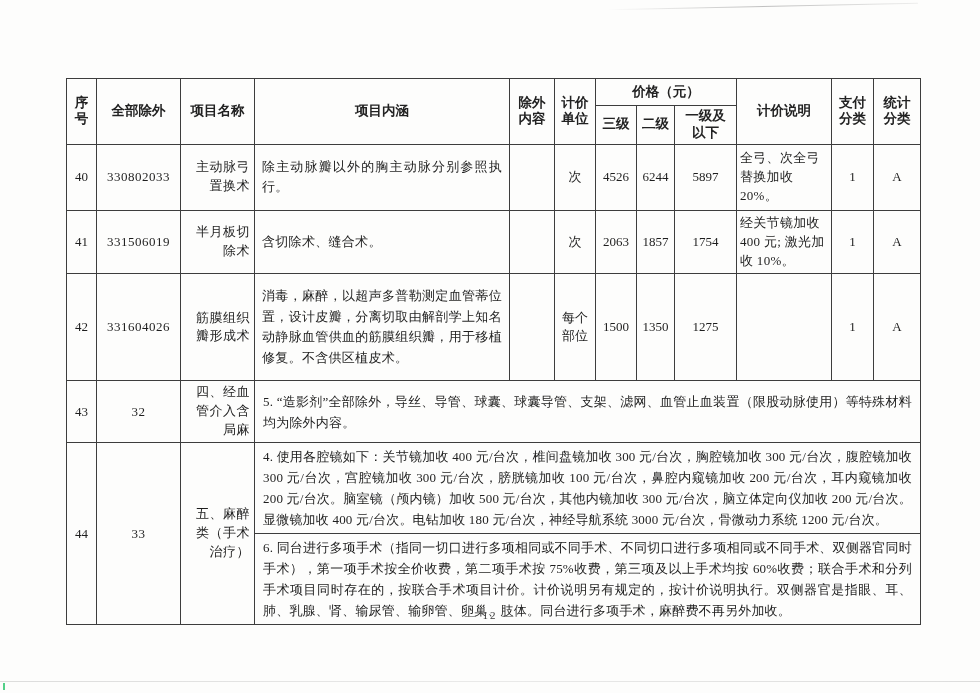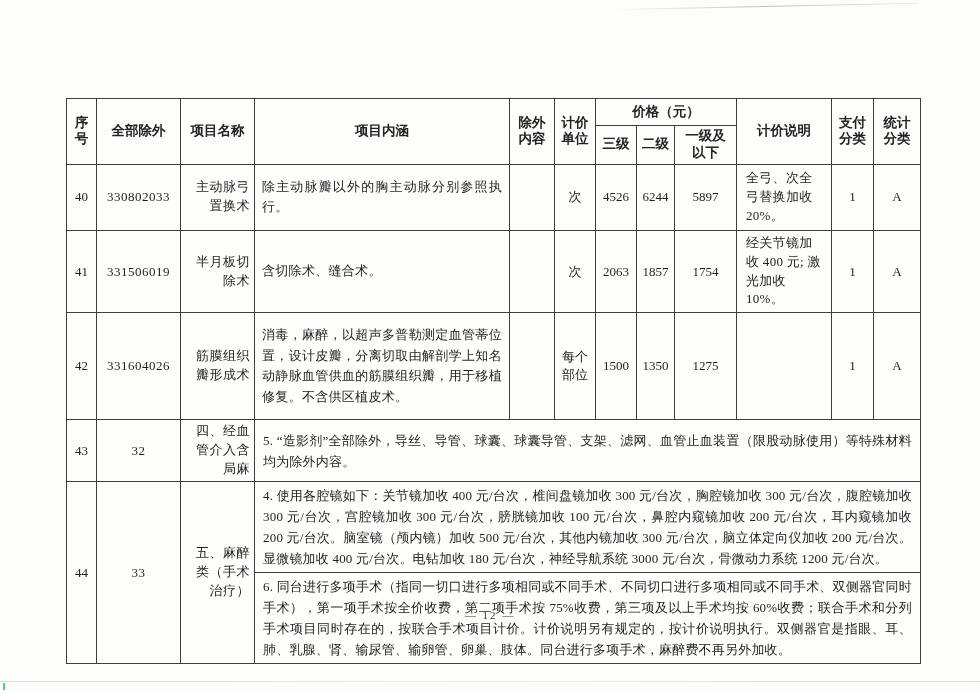--- a/index.html
+++ b/index.html
@@ -2,21 +2,21 @@
 <html><head>
 <meta charset="utf-8">
 <style>
   * { margin: 0; padding: 0; box-sizing: border-box; }
   html, body { width: 980px; height: 693px; background: #ffffff; overflow: hidden; }
   body { font-family: "Liberation Serif", "DejaVu Serif", serif; color: #1e1e1e; }
 
   .page { position: relative; width: 980px; height: 693px; background: #fdfdfc; }
 
   table.price-table {
-    position: absolute; left: 66px; top: 98px;
+    position: absolute; left: 66px; top: 78px;
     width: 854px; table-layout: fixed;
     border-collapse: collapse;
     font-size: 13px;
   }
   .price-table td, .price-table th {
     border: 1px solid #3d3d3d;
     vertical-align: middle;
     padding: 2px 4px;
     overflow: hidden;
   }
@@ -24,21 +24,21 @@
     font-weight: bold;
     text-align: center;
     white-space: pre-line;
     font-size: 13.5px;
     line-height: 1.25;
     color: #222;
   }
   td.c { text-align: center; }
   td.name { text-align: right; line-height: 1.45; letter-spacing: 0.5px; }
   td.content { text-align: justify; line-height: 1.58; padding: 12px 7px; letter-spacing: 0.3px; }
-  td.note { text-align: left; line-height: 1.45; padding: 3px 9px; letter-spacing: 0.3px; }
+  td.note { text-align: left; line-height: 1.45; padding: 3px 3px; letter-spacing: 0.3px; }
   td.longtext { text-align: justify; line-height: 1.62; padding: 3px 8px; vertical-align: middle; letter-spacing: 0.2px; }
   td.code { letter-spacing: 0.5px; margin-left: 16px; }
 
   .page-number {
     position: absolute; left: 0; top: 609px; width: 980px;
     text-align: center; font-size: 11px; color: #3a3a3a; letter-spacing: 2px;
   }
 
   .artifact { position: absolute; pointer-events: none; }
   .artifact-top { left: 608px; top: 6px; width: 310px; height: 1px;

